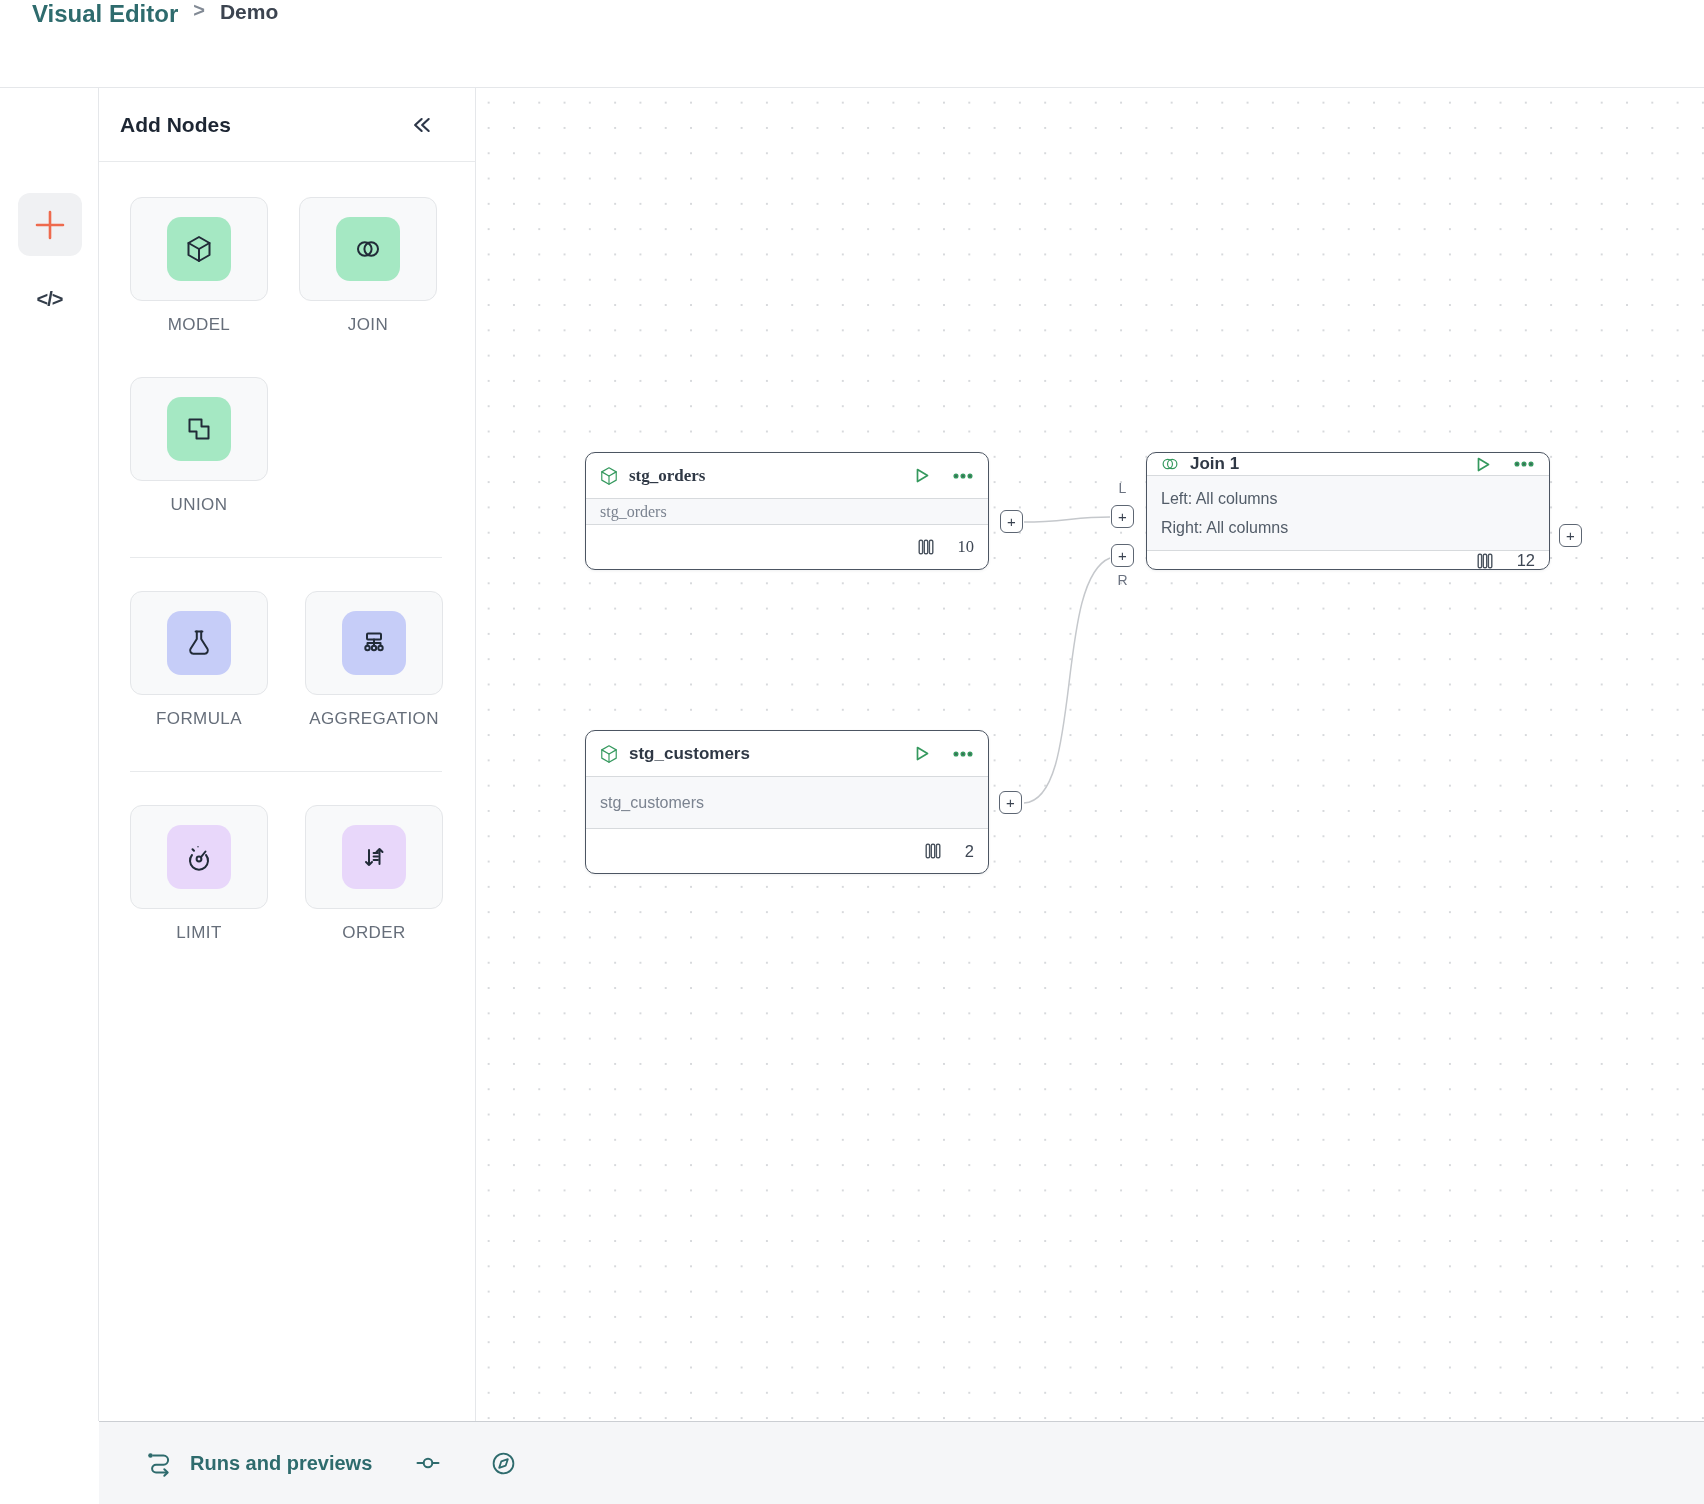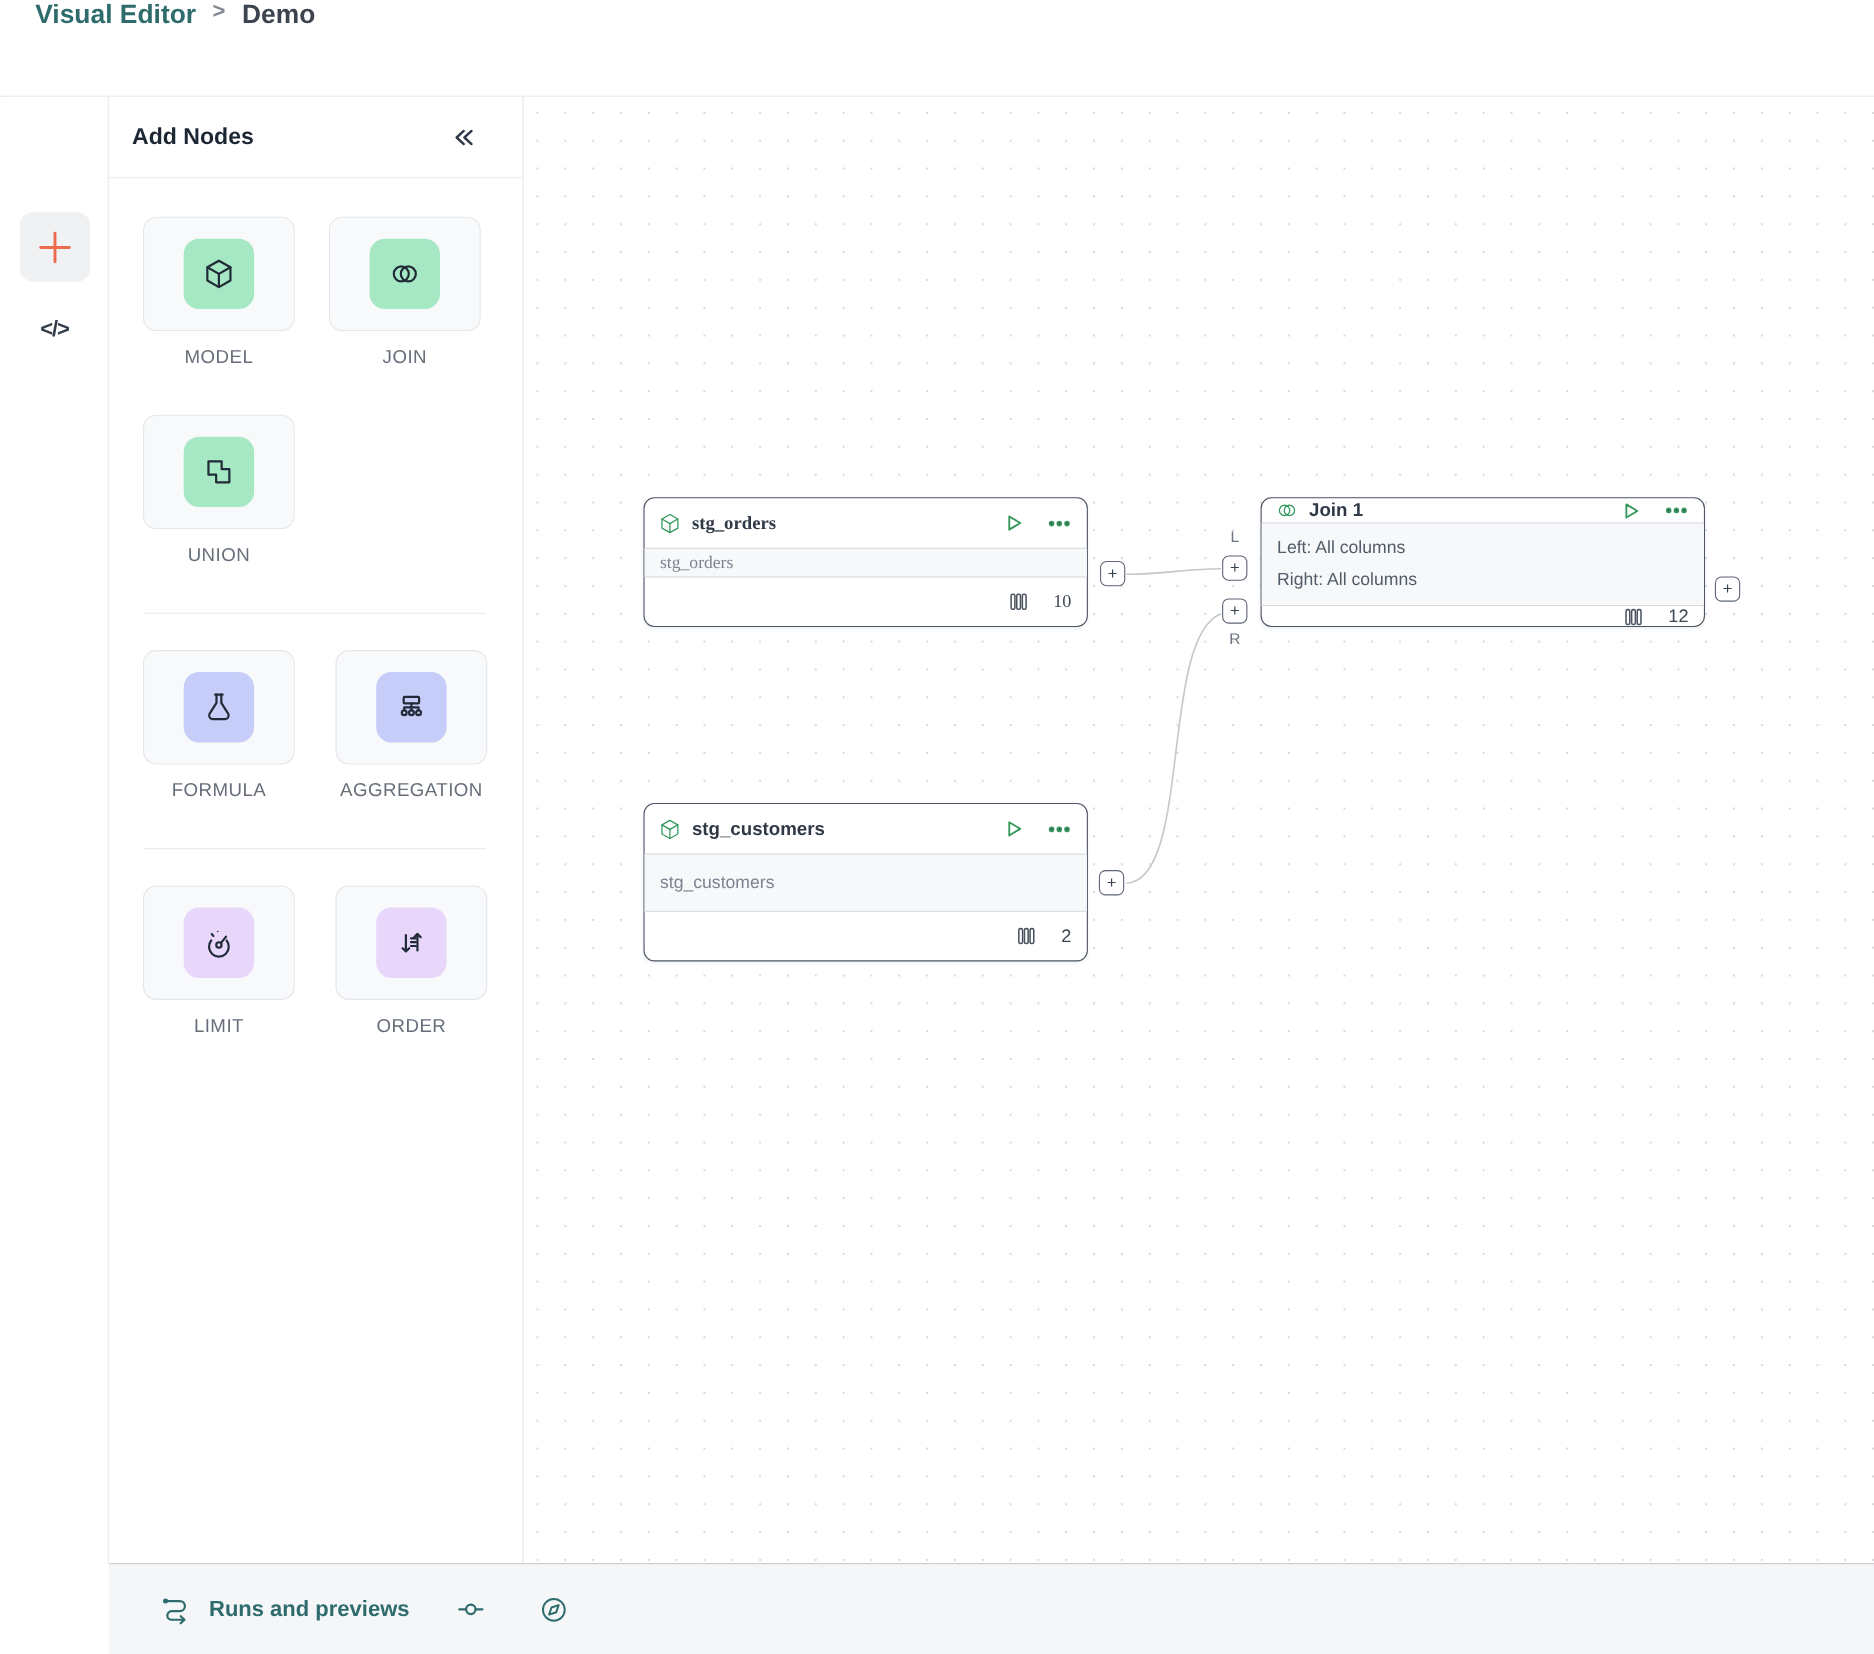--- a/index.html
+++ b/index.html
@@ -10,21 +10,21 @@
   html,body{width:1704px; height:1504px; overflow:hidden; background:#fff;
     font-family:"Liberation Sans", sans-serif; color:#323c49;}
   .app{position:relative; width:1704px; height:1504px; background:#fff;}
 
   
   .edge-strip{position:absolute; left:0; top:0; width:3px; height:1343px; background:#3a4350;}
   .header{position:absolute; left:0; top:0; width:1704px; height:88px; background:#fff;
     border-bottom:1px solid #e5e7ea; display:flex; align-items:flex-start; padding-left:32px;}
   .crumb-root{color:var(--teal); font-size:24px; font-weight:700; cursor:pointer;}
   .crumb-sep{color:#828a95; font-size:20px; font-weight:600; margin:0 15px; transform:translateY(-1px);}
-  .crumb-cur{color:#3c4450; font-size:24px; font-weight:700;}
+  .crumb-cur{color:#3c4450; font-size:21px; font-weight:700;}
 
   
   .rail{position:absolute; left:0; top:88px; width:99px; height:1333px; background:#fff;
     border-right:1px solid #e5e7ea;}
   .rail-add{position:absolute; left:18px; top:105px; width:64px; height:63px; background:#f0f1f3;
     border-radius:12px; display:grid; place-items:center; cursor:pointer;}
   .rail-add svg{display:block;}
   .rail-code{position:absolute; left:0; top:200px; width:99px; text-align:center;
     font-size:20px; font-weight:700; letter-spacing:-1px; color:#333d4a; cursor:pointer;}
 

